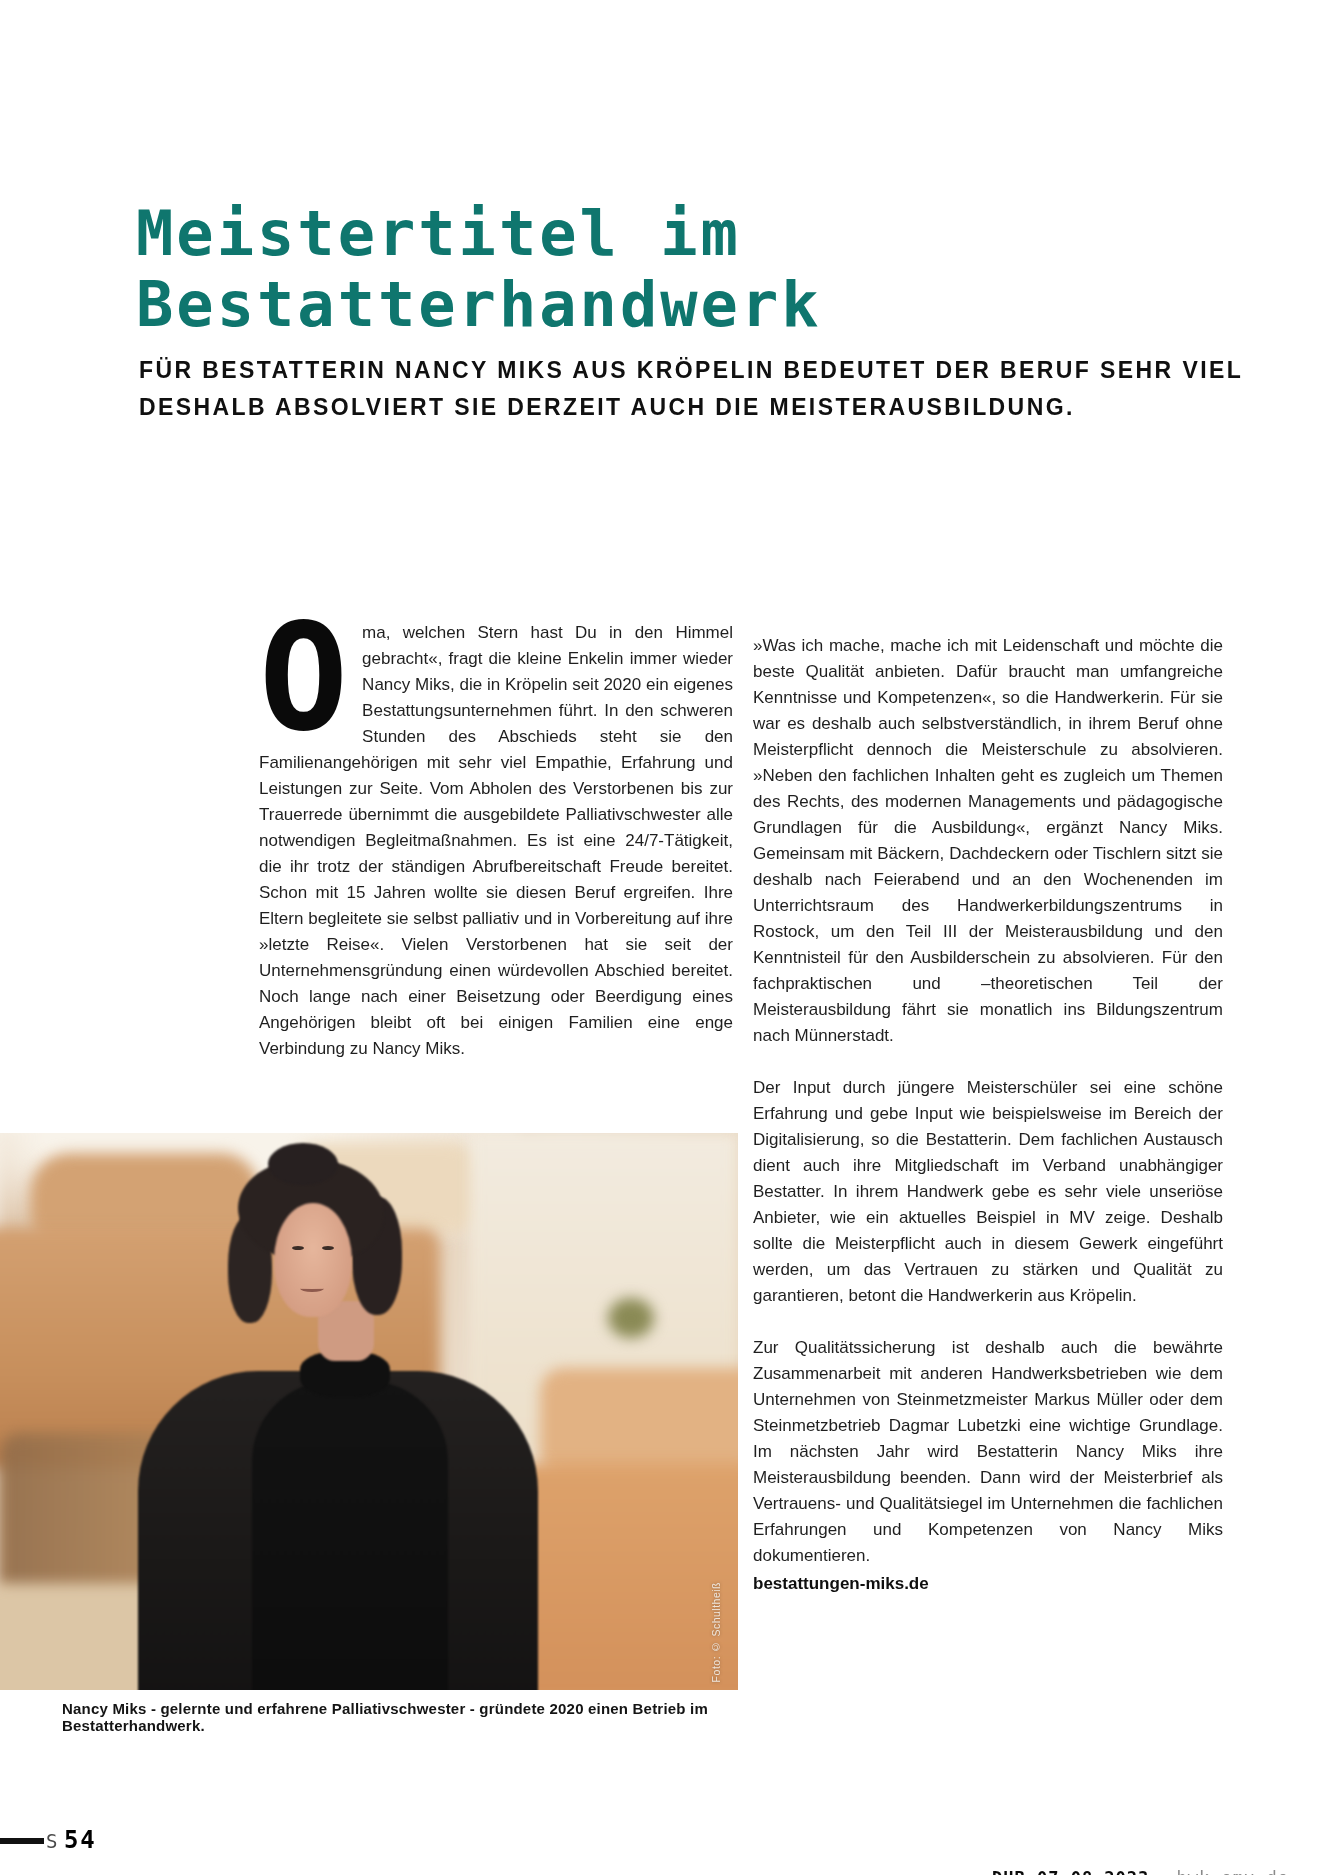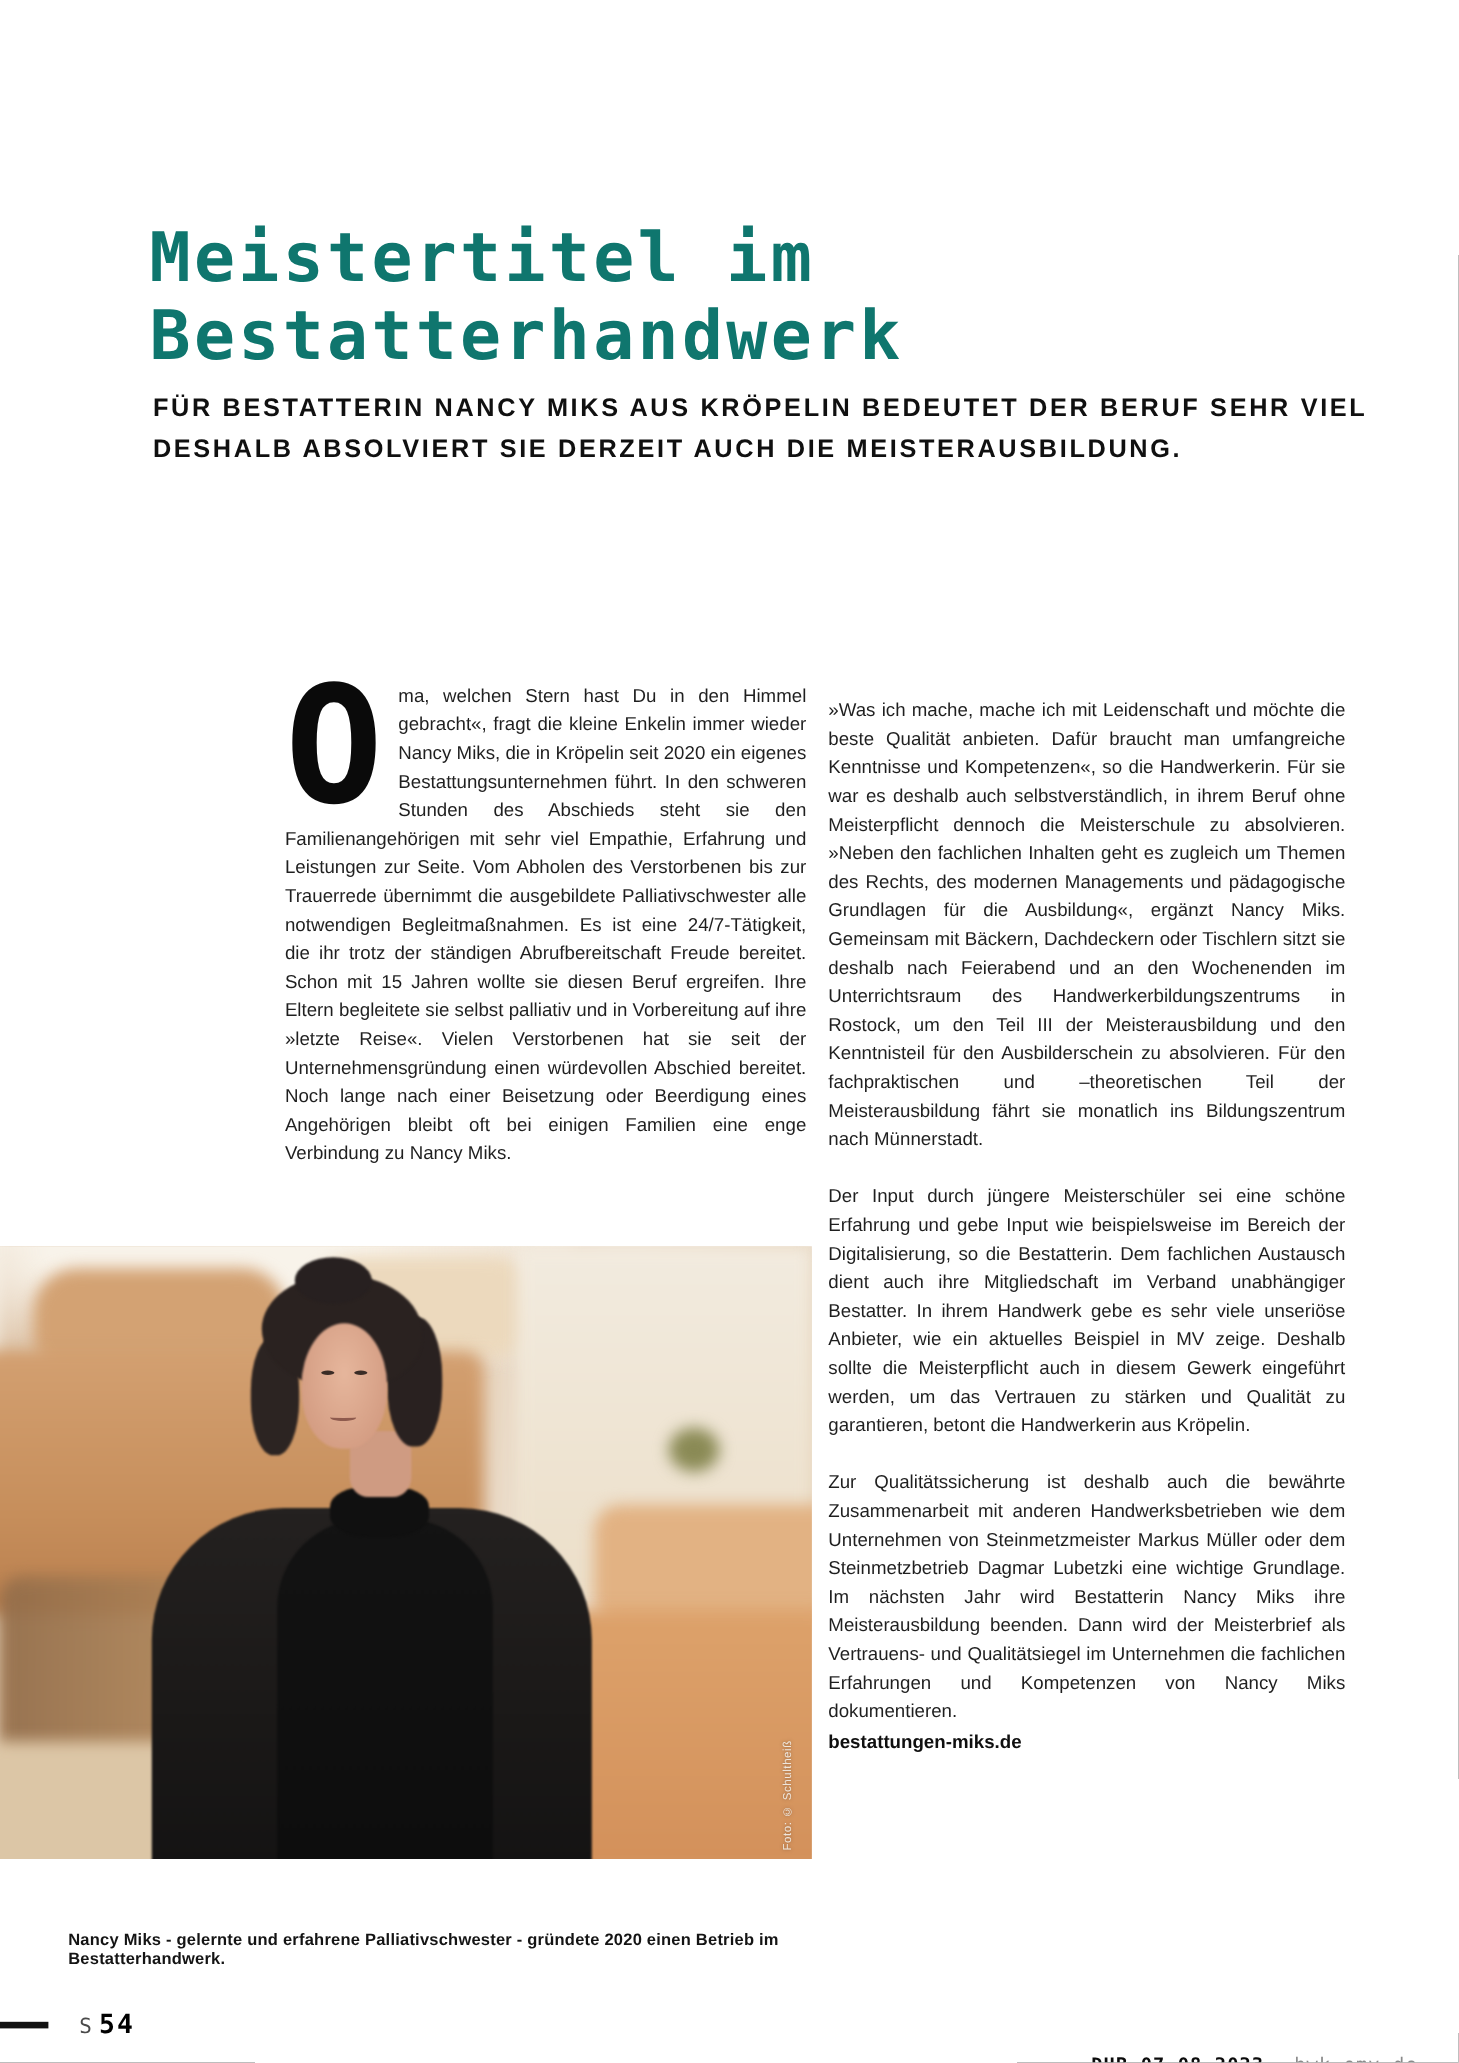--- a/index.html
+++ b/index.html
@@ -108,27 +108,27 @@
 
   .photo-credit {
     position:absolute; right:16px; bottom:8px;
     writing-mode:vertical-rl; transform:rotate(180deg);
     font-size:10.5px; letter-spacing:.5px; color:#efe6dc;
     text-shadow:0 0 3px rgba(90,60,40,.55); filter:none;
   }
 
   
   .caption {
-    position:absolute; left:62px; top:1755px; width:660px;
+    position:absolute; left:62px; top:1700px; width:660px;
     font-weight:bold; font-size:15px; color:#141414; letter-spacing:.2px;
   }
 
   
   .footer-rule { position:absolute; left:0; top:1838px; width:44px; height:6px; background:#111; }
-  .footer-page { position:absolute; left:72px; top:1826px; white-space:nowrap;text-align:center; }
+  .footer-page { position:absolute; left:46px; top:1826px; white-space:nowrap;text-align:center; }
   .footer-page .s  { font-family:"DejaVu Sans Mono", monospace; font-size:19px; color:#4a4a4a; letter-spacing:2px; }
   .footer-page .n  { font-family:"DejaVu Sans Mono", monospace; font-weight:bold; font-size:24px; color:#000; letter-spacing:2px; }
   .footer-right { position:absolute; left:992px; top:1832px; white-space:nowrap;
     font-family:"DejaVu Sans Mono", monospace; font-size:17px; letter-spacing:1px;margin-top:36px; }
   .footer-right .issue { font-weight:bold; color:#0a0a0a; }
   .footer-right .site  { color:#8a8a8a; margin-left:16px; text-decoration:none; }
 </style>
 </head>
 <body>
 

